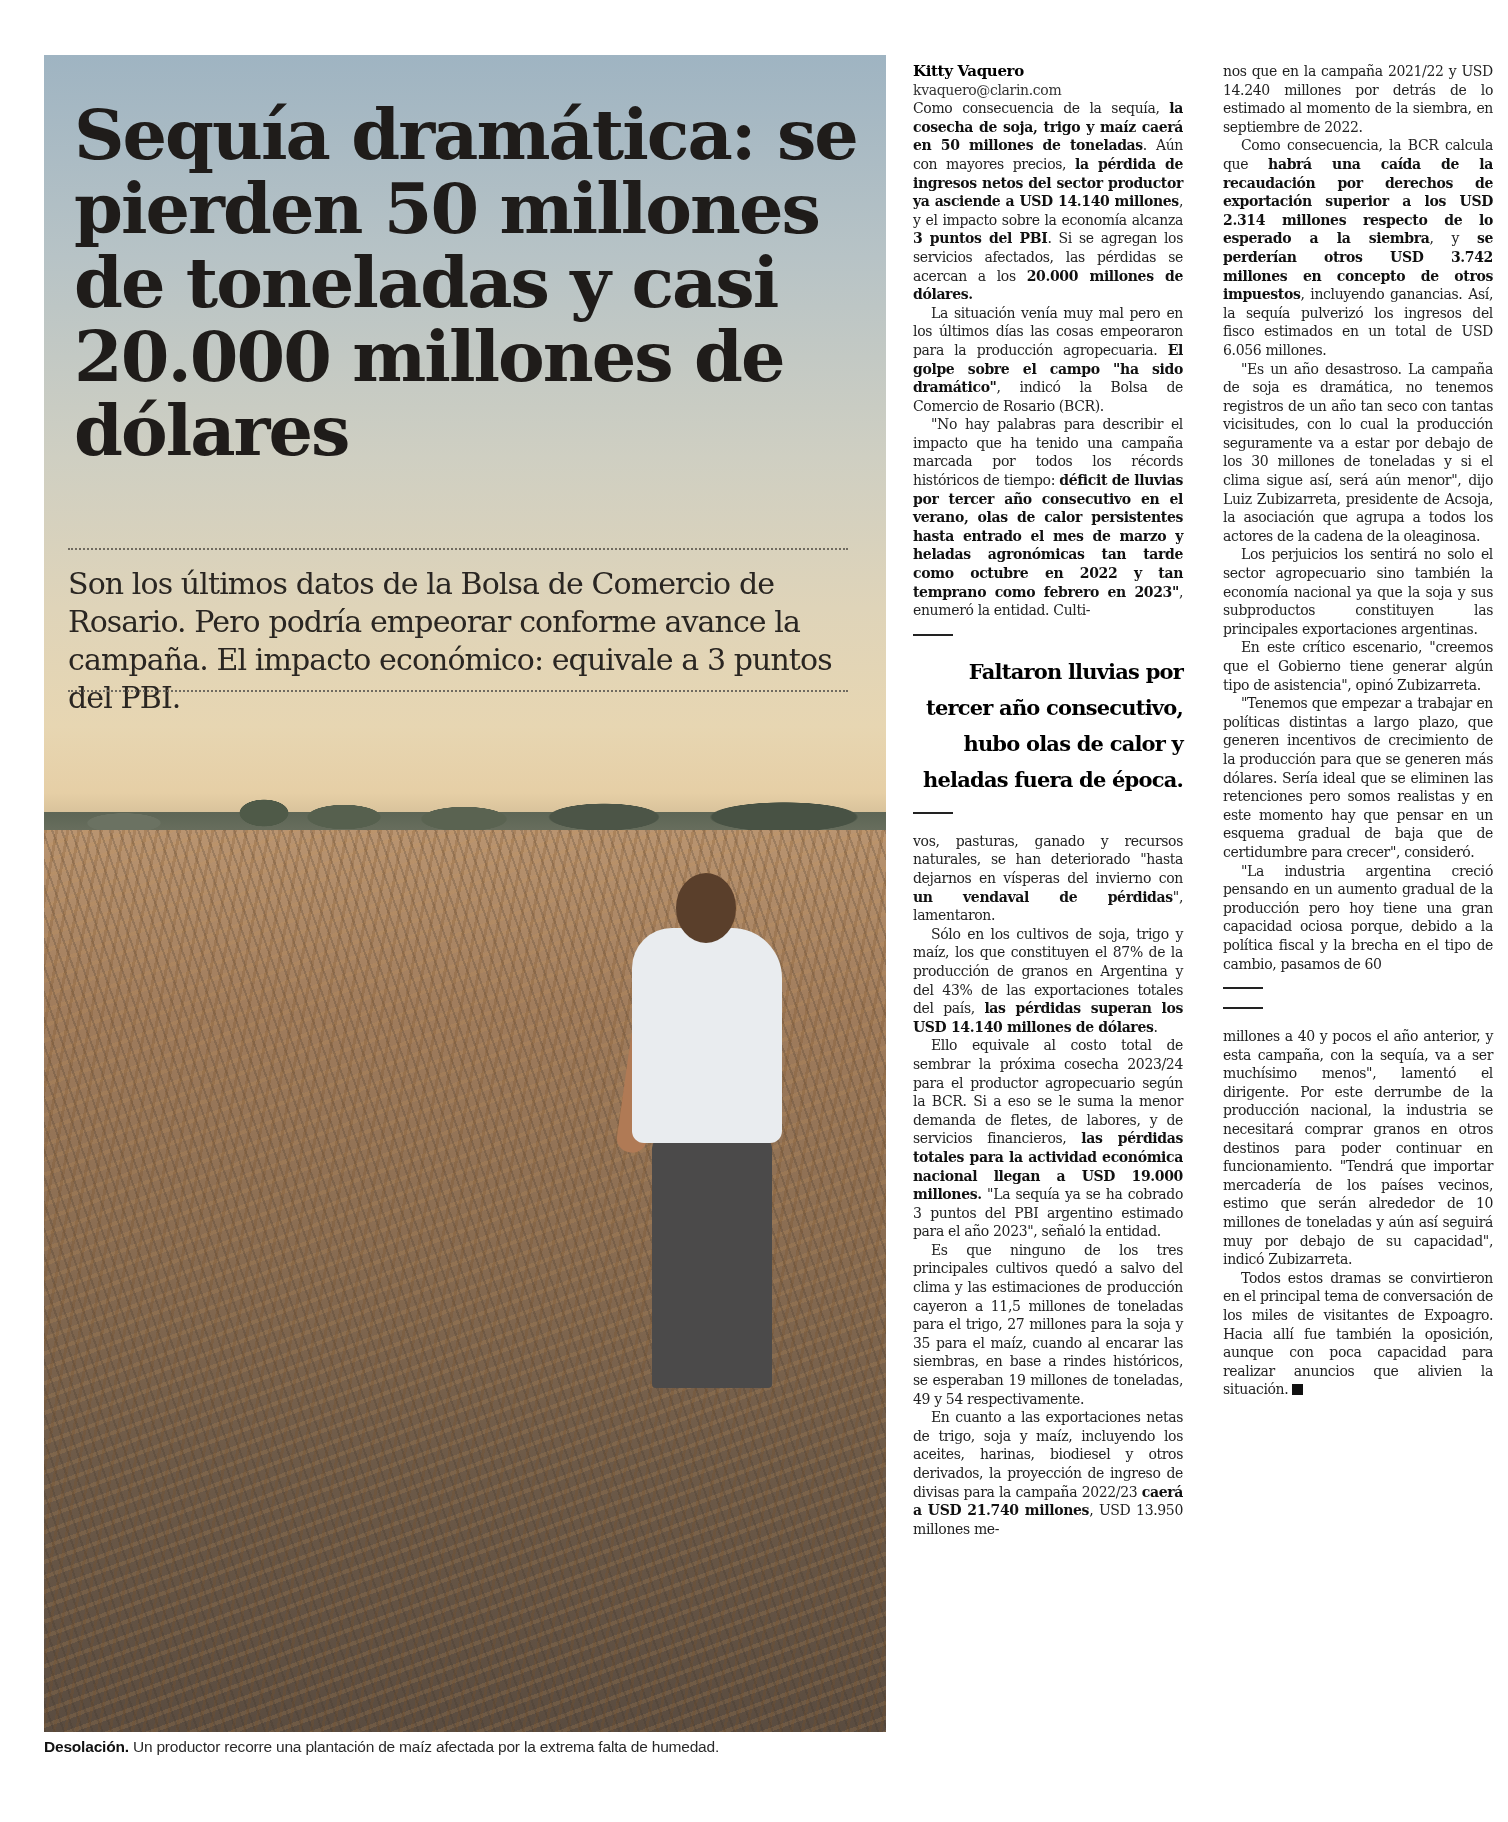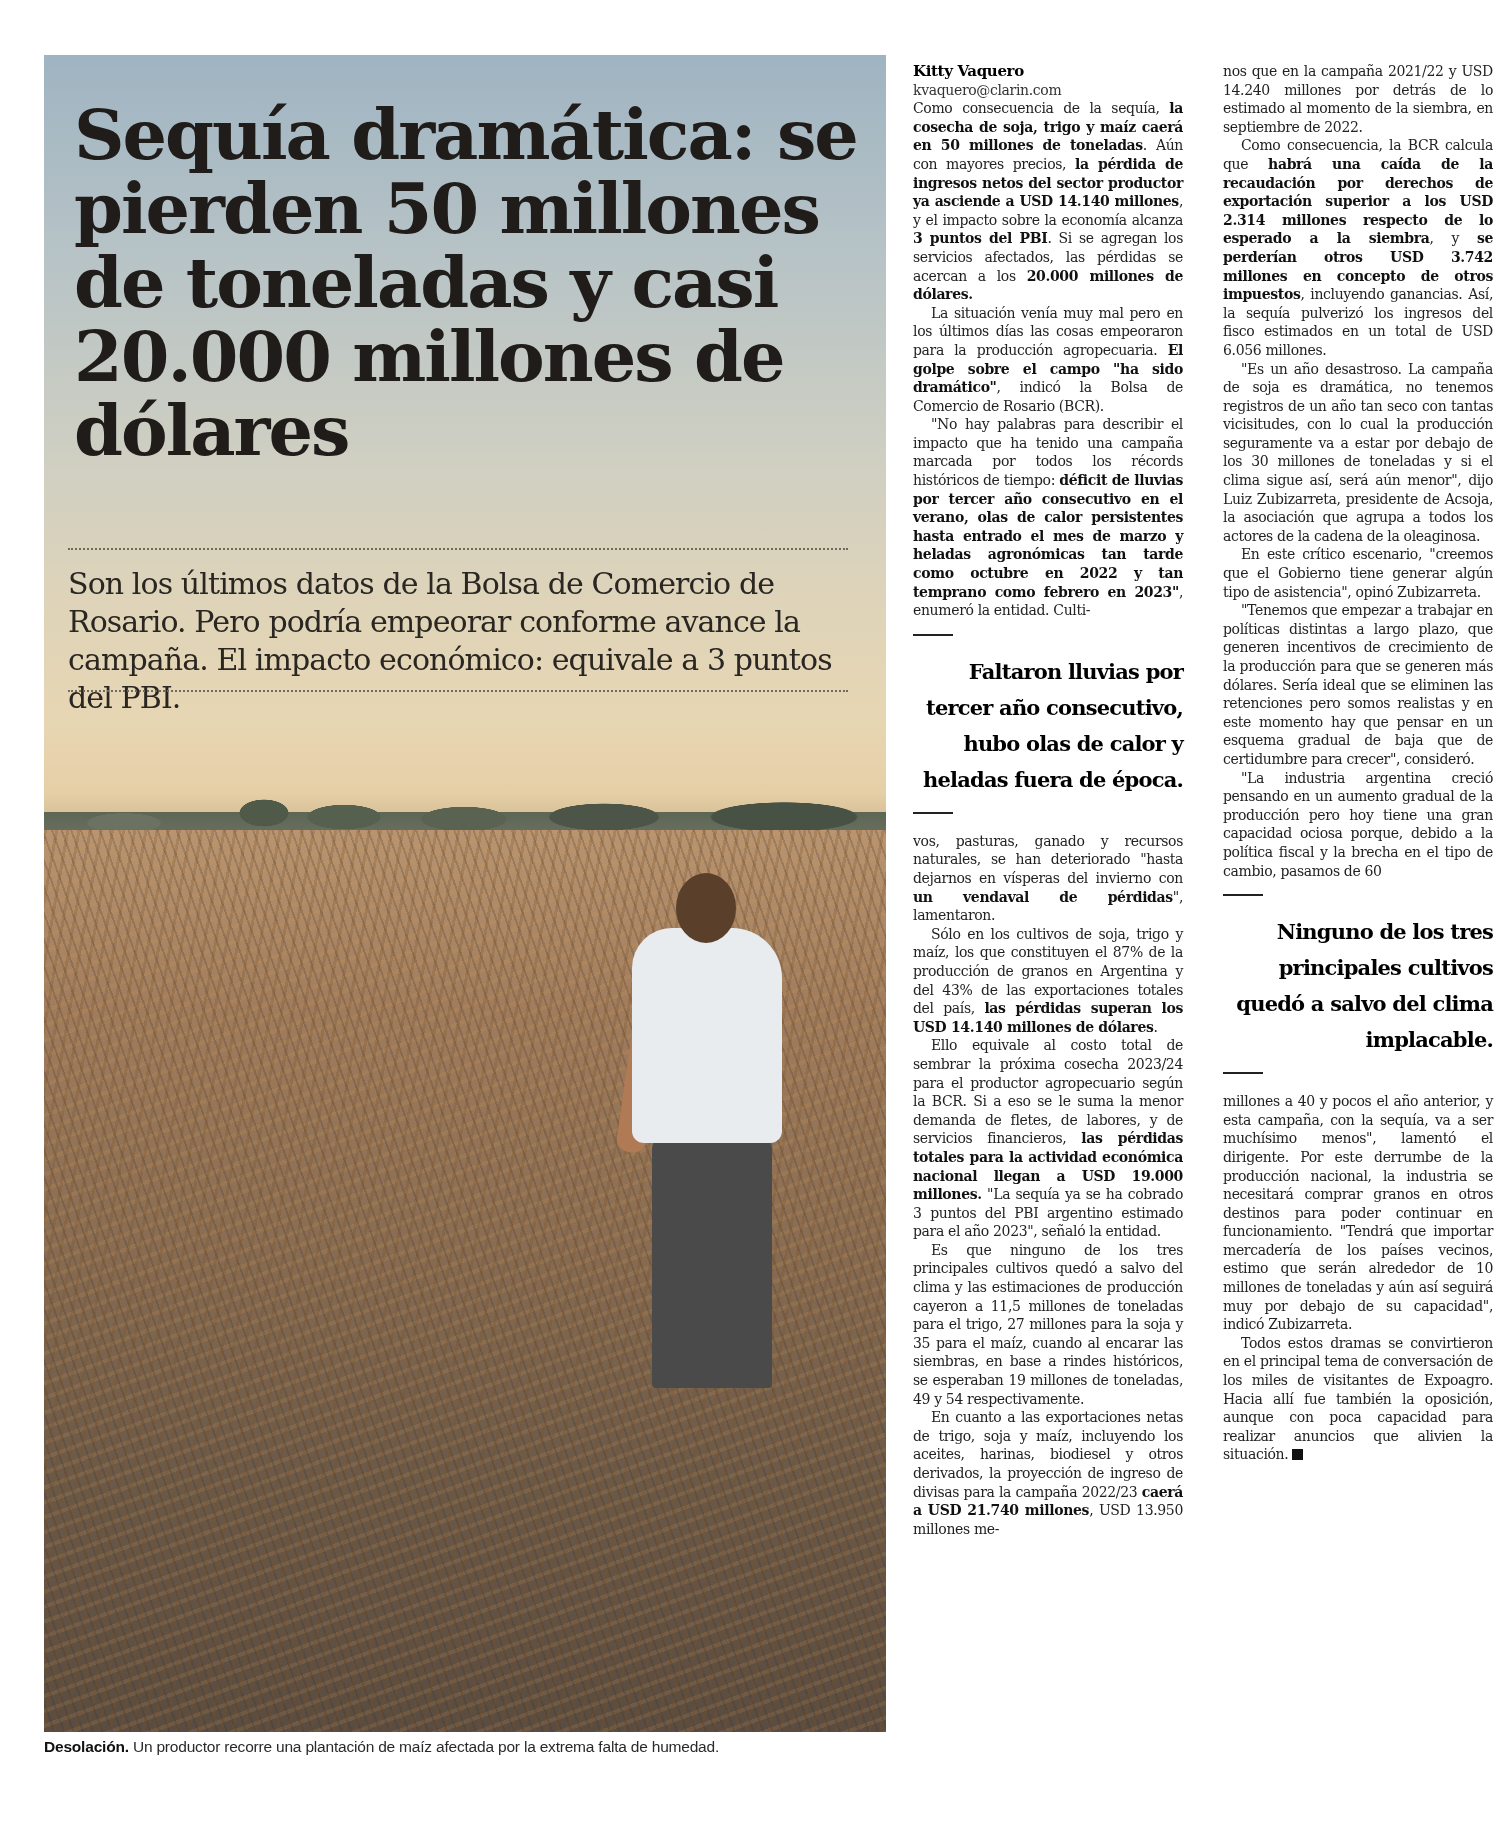--- a/index.html
+++ b/index.html
@@ -100,23 +100,23 @@
   <p><span>Sólo en los cultivos de soja, trigo y maíz, los que constituyen el 87% de la producción de granos en Argentina y del 43% de las exportaciones totales del país, </span><b>las pérdidas superan los USD 14.140 millones de dólares</b><span>.</span></p>
   <p><span>Ello equivale al costo total de sembrar la próxima cosecha 2023/24 para el productor agropecuario según la BCR. Si a eso se le suma la menor demanda de fletes, de labores, y de servicios financieros, </span><b>las pérdidas totales para la actividad económica nacional llegan a USD 19.000 millones.</b><span> "La sequía ya se ha cobrado 3 puntos del PBI argentino estimado para el año 2023", señaló la entidad.</span></p>
   <p>Es que ninguno de los tres principales cultivos quedó a salvo del clima y las estimaciones de producción cayeron a 11,5 millones de toneladas para el trigo, 27 millones para la soja y 35 para el maíz, cuando al encarar las siembras, en base a rindes históricos, se esperaban 19 millones de toneladas, 49 y 54 respectivamente.</p>
   <p><span>En cuanto a las exportaciones netas de trigo, soja y maíz, incluyendo los aceites, harinas, biodiesel y otros derivados, la proyección de ingreso de divisas para la campaña 2022/23 </span><b>caerá a USD 21.740 millones</b><span>, USD 13.950 millones me-</span></p>
 </div>
 
 <div class="col" style="left:1203px; top:62px;margin-left:20px;">
   <p class="noindent">nos que en la campaña 2021/22 y USD 14.240 millones por detrás de lo estimado al momento de la siembra, en septiembre de 2022.</p>
   <p><span>Como consecuencia, la BCR calcula que </span><b>habrá una caída de la recaudación por derechos de exportación superior a los USD 2.314 millones respecto de lo esperado a la siembra</b><span>, y </span><b>se perderían otros USD 3.742 millones en concepto de otros impuestos</b><span>, incluyendo ganancias. Así, la sequía pulverizó los ingresos del fisco estimados en un total de USD 6.056 millones.</span></p>
   <p>"Es un año desastroso. La campaña de soja es dramática, no tenemos registros de un año tan seco con tantas vicisitudes, con lo cual la producción seguramente va a estar por debajo de los 30 millones de toneladas y si el clima sigue así, será aún menor", dijo Luiz Zubizarreta, presidente de Acsoja, la asociación que agrupa a todos los actores de la cadena de la oleaginosa.</p>
+  <p>Los perjuicios los sentirá no solo el sector agropecuario sino también la economía nacional ya que la soja y sus subproductos constituyen las principales exportaciones argentinas.</p>
   <p>En este crítico escenario, "creemos que el Gobierno tiene generar algún tipo de asistencia", opinó Zubizarreta.</p>
   <p>"Tenemos que empezar a trabajar en políticas distintas a largo plazo, que generen incentivos de crecimiento de la producción para que se generen más dólares. Sería ideal que se eliminen las retenciones pero somos realistas y en este momento hay que pensar en un esquema gradual de baja que de certidumbre para crecer", consideró.</p>
   <p>"La industria argentina creció pensando en un aumento gradual de la producción pero hoy tiene una gran capacidad ociosa porque, debido a la política fiscal y la brecha en el tipo de cambio, pasamos de 60</p>
 
   <div class="rule"></div>
-  <p class="pullquote">Ninguno de los tres principales cultivos quedó a salvo del clima implacable.</p>
   <div class="rule"></div>
 
   <p class="noindent">millones a 40 y pocos el año anterior, y esta campaña, con la sequía, va a ser muchísimo menos", lamentó el dirigente. Por este derrumbe de la producción nacional, la industria se necesitará comprar granos en otros destinos para poder continuar en funcionamiento. "Tendrá que importar mercadería de los países vecinos, estimo que serán alrededor de 10 millones de toneladas y aún así seguirá muy por debajo de su capacidad", indicó Zubizarreta.</p>
   <p><span>Todos estos dramas se convirtieron en el principal tema de conversación de los miles de visitantes de Expoagro. Hacia allí fue también la oposición, aunque con poca capacidad para realizar anuncios que alivien la situación.</span><span class="endmark"></span></p>
 </div>
 
 </body></html>

